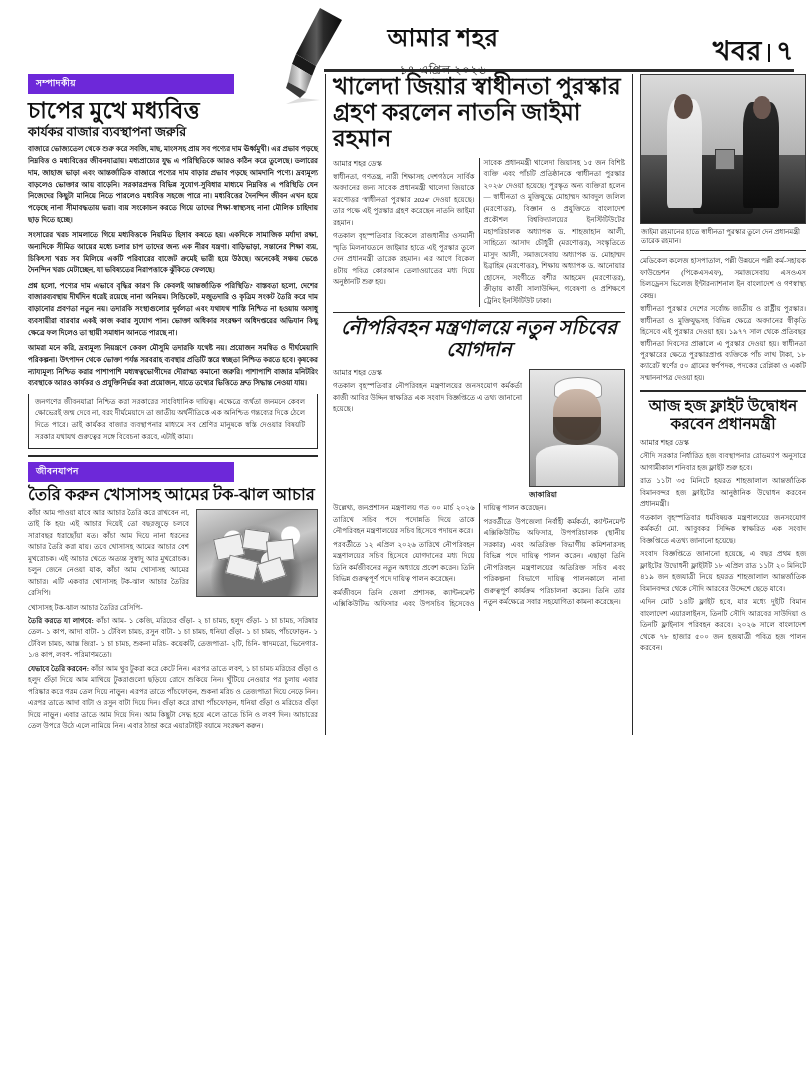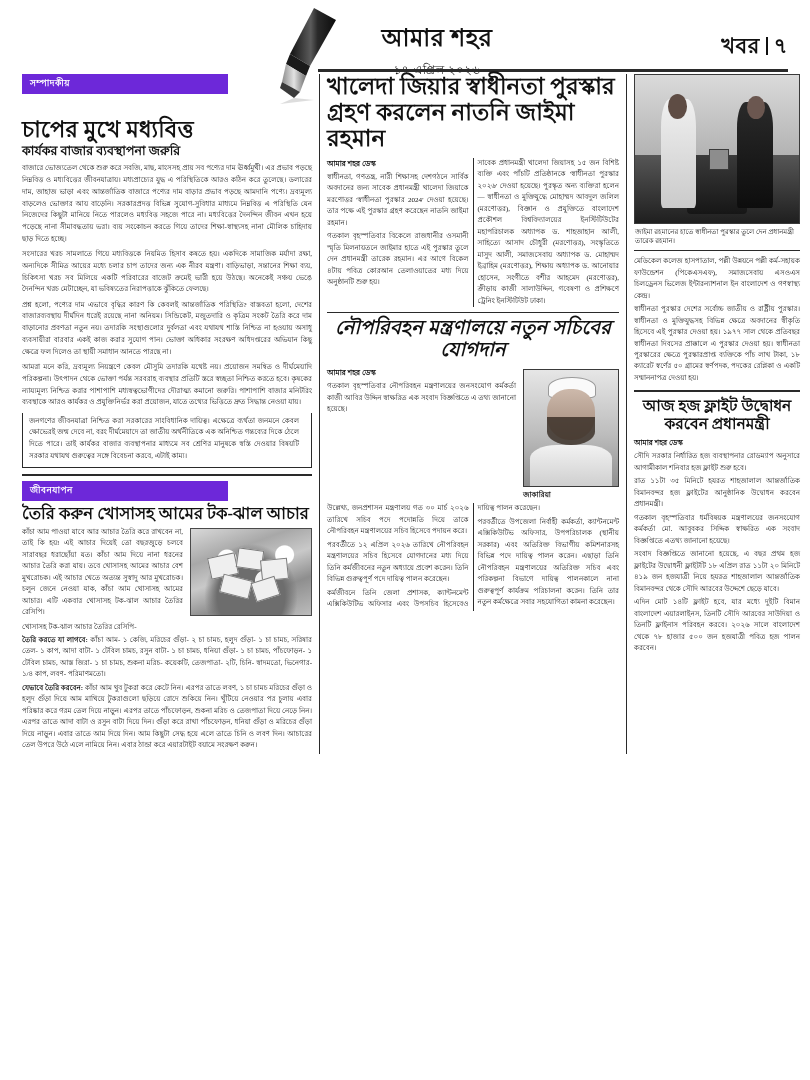--- a/index.html
+++ b/index.html
@@ -5,42 +5,42 @@
   html,body{margin:0;padding:0;background:#ffffff;}
   body{
     width:810px;height:1080px;
     font-family:"Liberation Serif","DejaVu Serif",serif;
     color:#111;
     overflow:hidden;
     position:relative;
   }
   .page{
     position:absolute;
-    left:22px;top:12px;
+    left:28px;top:12px;
     width:766px;height:1056px;
     box-sizing:border-box;
   }
 
   
   .masthead{
     position:relative;
     height:62px;
   }
   .masthead-center{
     position:absolute;left:300px;top:14px;width:230px;text-align:center;
   }
   .masthead-title{
     font-size:24px;font-weight:bold;letter-spacing:.5px;line-height:1.05;
   }
   .masthead-date{
     font-size:12px;margin-top:10px;letter-spacing:.3px;
   }
   .masthead-right{
     position:absolute;right:0;top:18px;
-    font-size:21px;font-weight:bold;letter-spacing:.5px;
+    font-size:27px;font-weight:bold;letter-spacing:.5px;
   }
   .masthead-right .bar{
     display:inline-block;width:2px;height:18px;background:#111;
     vertical-align:-2px;margin:0 6px;
   }
   .pen{
     position:absolute;left:258px;top:-4px;width:70px;height:96px;
     pointer-events:none;
   }
   .rule-top{
@@ -55,45 +55,45 @@
   }
   .vrule{width:1px;background:#2a2a2a;margin:0 7px;flex:0 0 1px;}
 
   
   .body-txt{
     font-size:7.1px;line-height:1.62;text-align:justify;
     text-justify:inter-word;
     hyphens:auto;
   }
   .body-txt p{margin:0 0 2px 0;text-indent:0;}
-  .byline{font-size:7.4px;font-weight:bold;margin-bottom:2px;}
+  .byline{font-size:7.4px;font-weight:normal;margin-bottom:2px;}
 
   
   .sec-tag{
     display:block;background:#6d28d9;color:#fff;
     font-size:9px;font-weight:bold;
     padding:2px 8px 3px 8px;
     letter-spacing:.4px;
     width:max-content;min-width:206px;
     box-sizing:border-box;
   }
 
   
   .left-col{width:290px;flex:0 0 290px;}
   .edit-head{
-    font-size:22.5px;font-weight:bold;line-height:1.12;margin:23px 0 2px 0;
+    font-size:22.5px;font-weight:bold;line-height:1.12;margin:4px 0 2px 0;
     letter-spacing:.2px;
   }
   .edit-sub{
     font-size:12.6px;font-weight:bold;line-height:1.2;margin:0 0 4px 0;
   }
   .edit-body{
     font-size:7.1px;line-height:1.66;text-align:justify;
   }
-  .edit-body p{margin:0 0 3.5px 0;}
+  .edit-body p{margin:0 0 3.5px 0;font-weight:bold;}
   .edit-box{
     border:1px solid #2a2a2a;
     border-top:none;
     padding:3px 12px 4px 6px;
     margin-top:3px;
   }
   .edit-box p{margin:0;font-size:7.1px;line-height:1.66;text-align:justify;}
 
   .hr-thick{height:2px;background:#2a2a2a;margin:6px 0 5px 0;}
   .hr-thin{height:1px;background:#2a2a2a;margin:5px 0 4px 0;}

